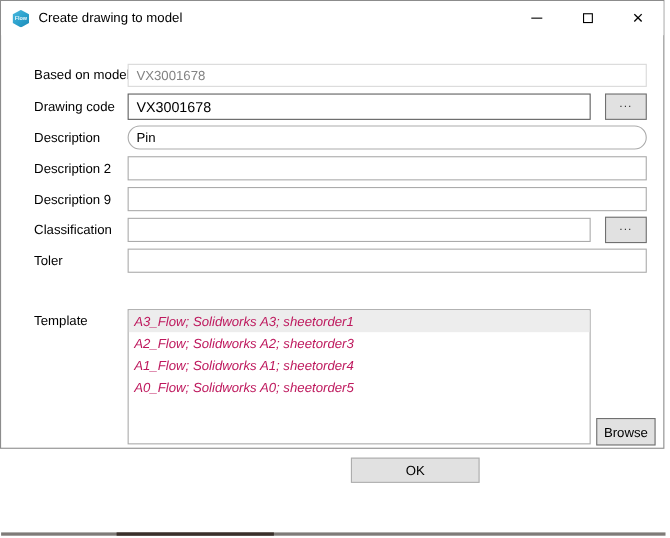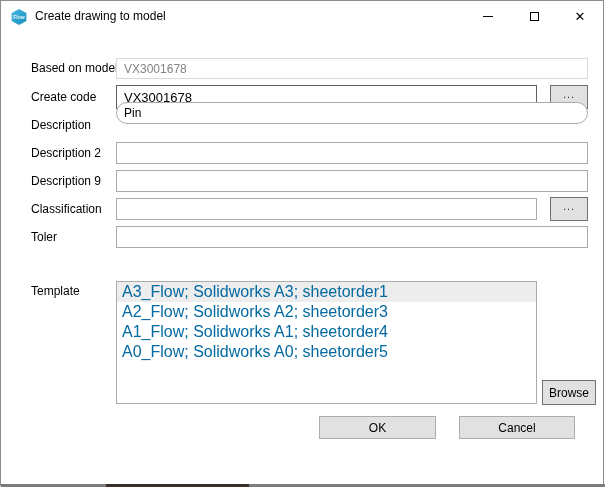--- a/index.html
+++ b/index.html
@@ -1,20 +1,20 @@
 <!DOCTYPE html>
 <html><head>
 <meta charset="utf-8">
 <style>
   * { margin:0; padding:0; box-sizing:border-box; }
   html,body { width:609px; height:489px; background:#ffffff; font-family:"Liberation Sans", sans-serif; }
   .canvas { position:relative; width:609px; height:489px; background:#ffffff; overflow:hidden; }
 
   .window {
-    position:absolute; left:0; top:0; width:604px; height:486px;
+    position:absolute; left:0; top:0; width:604px; height:408px;
     background:#ffffff; border:1px solid #8c8c8c;
   }
   .bottom-edge { position:absolute; left:0; top:483px; width:604px; height:3px; background:#7f7b78; }
   .bottom-shadow-seg { position:absolute; left:105px; top:483px; width:143px; height:3px; background:#3a2f2a; }
 
   
   .titlebar { position:absolute; left:0; top:0; width:100%; height:31px; background:#ffffff; display:flex; align-items:center; }
   .app-icon {
     position:absolute; left:10px; top:8px; width:16px; height:16px;
     background:linear-gradient(135deg,#4cb9de 0%, #2aa0cc 55%, #1d87b3 100%);
@@ -44,22 +44,22 @@
     font-size:11px; color:#333; line-height:1; letter-spacing:1px;
     display:flex; align-items:center; justify-content:center; padding-bottom:5px;
   }
 
   
   .listbox {
     position:absolute; left:115px; top:280px; width:421px; height:123px;
     background:#ffffff; border:1px solid #ababab; overflow:hidden;
   }
   .list-item {
-    height:20px; line-height:20px; padding:0 5px; font-size:16px; color:#0369a1;
-    white-space:nowrap; overflow:hidden;
+    height:20px; line-height:20px; padding:0 5px; font-size:12px; color:#be185d;
+    white-space:nowrap; overflow:hidden;font-style:italic;
   }
   .list-item.selected { background:#ededed; }
 
   .win-btn {
     position:absolute; background:#e1e1e1; border:1px solid #adadad;
     font-family:Liberation Sans, sans-serif; font-size:12px; color:#000;
     display:flex; align-items:center; justify-content:center;
   }
   .browse-btn { left:541px; top:379px; width:54px; height:25px; border-color:#707070; }
   .ok-btn     { left:318px; top:415px; width:117px; height:23px; }
@@ -83,28 +83,28 @@
         </button>
         <button class="cap-btn">
           <span class="glyph-close">✕</span>
         </button>
       </div>
     </div>
 
     <div class="field-label" style="top:60px;">Based on model</div>
     <input class="tb tb-readonly" style="top: 57px; width: 472px; height: 21px;" readonly="" value="VX3001678">
 
-    <div class="field-label" style="top:89px;">Create code</div>
+    <div class="field-label" style="top:89px;">Drawing code</div>
     <input class="tb tb-focus" style="top: 84px; width: 421px; height: 24px;" value="VX3001678">
     <button class="dots-btn" style="top:84px;">
       <span>...</span>
     </button>
 
     <div class="field-label" style="top:117px;">Description</div>
-    <input class="tb" style="top: 101px; width: 472px; height: 22px; border-radius: 11px;" value="Pin">
+    <input class="tb" style="top: 113px; width: 472px; height: 22px; border-radius: 11px;" value="Pin">
 
     <div class="field-label" style="top:145px;">Description 2</div>
     <input class="tb" style="top: 141px; width: 472px; height: 22px;" value="">
 
     <div class="field-label" style="top:173px;">Description 9</div>
     <input class="tb" style="top: 169px; width: 472px; height: 22px;" value="">
 
     <div class="field-label" style="top:201px;">Classification</div>
     <input class="tb" style="top: 197px; width: 421px; height: 22px;" value="">
     <button class="dots-btn" style="top:196px;">
@@ -121,20 +121,17 @@
       <div class="list-item">A1_Flow; Solidworks A1; sheetorder4</div>
       <div class="list-item">A0_Flow; Solidworks A0; sheetorder5</div>
     </div>
     <button class="win-btn browse-btn">
       <span>Browse</span>
     </button>
 
     <button class="win-btn ok-btn">
       <span>OK</span>
     </button>
-    <button class="win-btn cancel-btn">
-      <span>Cancel</span>
-    </button>
 
     <div class="bottom-edge"></div>
     <div class="bottom-shadow-seg"></div>
   </div>
 </div>
 
 </body></html>

